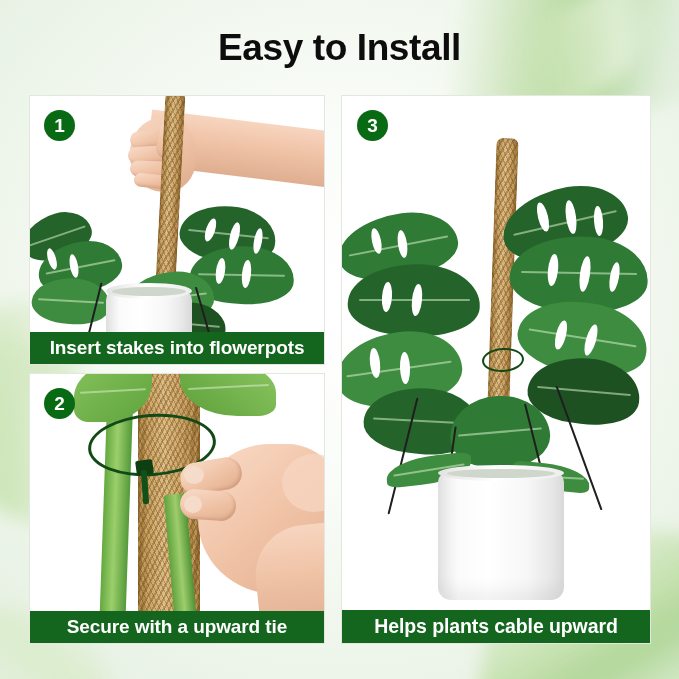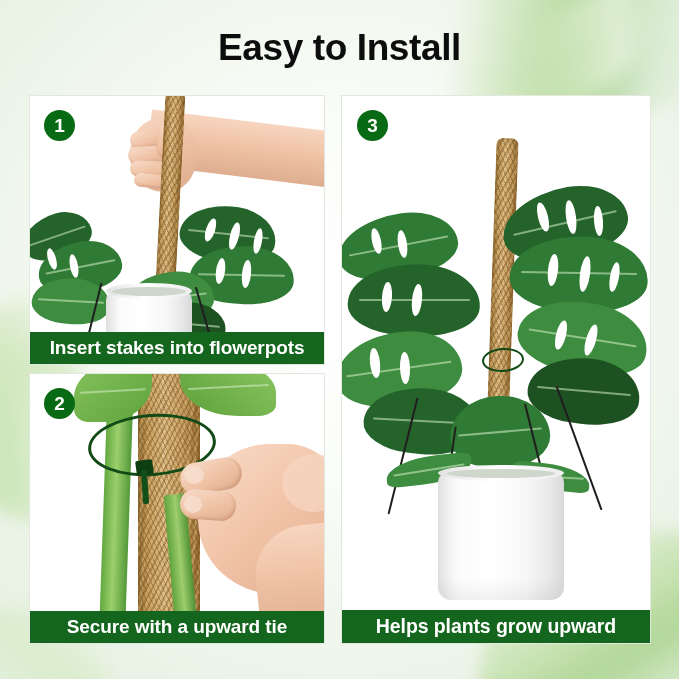--- a/index.html
+++ b/index.html
@@ -280,16 +280,16 @@
         <div class="stem" style="left:196px;top:306px;width:2px;height:116px;transform:rotate(-14deg);"></div>
         <div class="stem" style="left:236px;top:286px;width:2px;height:132px;transform:rotate(-20deg);"></div>
 
         <div class="lf l" style="left:44px;top:360px;width:86px;height:28px;border-radius:60% 14% 60% 14%/70% 18% 70% 18%;transform:rotate(-6deg);"></div>
         <div class="lf l" style="left:170px;top:368px;width:78px;height:26px;border-radius:14% 60% 14% 60%/18% 70% 18% 70%;transform:rotate(6deg);"></div>
 
         <div class="pot" style="left:96px;top:376px;width:126px;height:128px;"></div>
       </div>
       <div class="badge">3</div>
     </div>
-    <div class="caption">Helps plants grow upward</div>
+    <div class="caption">Helps plants cable upward</div>
   </div>
 
 </div>
 
 </body></html>

